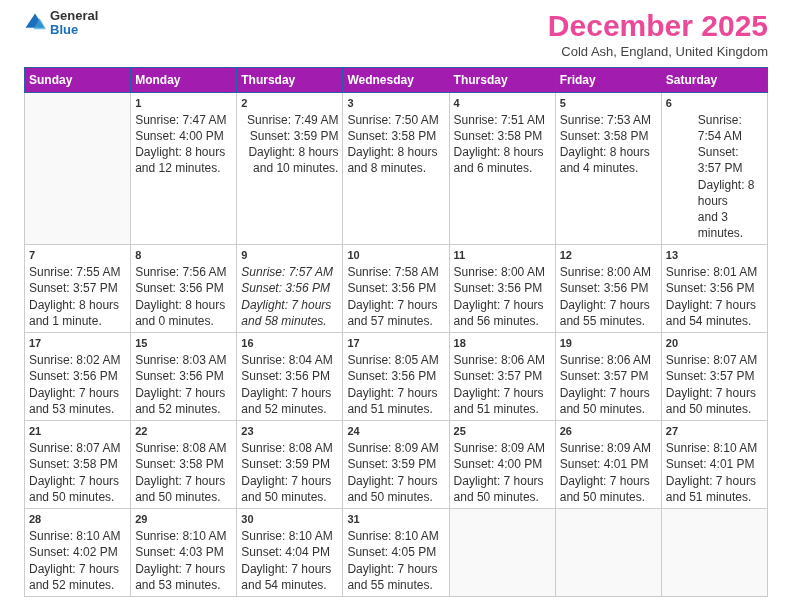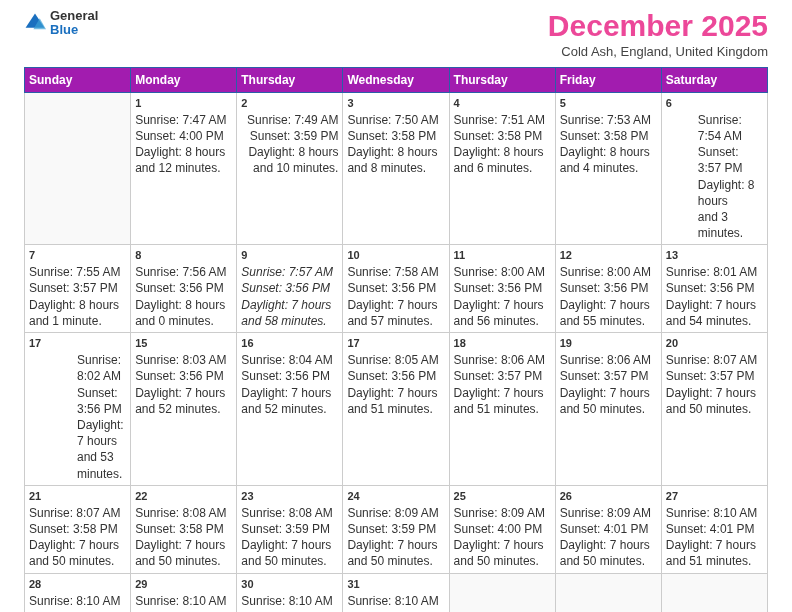--- a/index.html
+++ b/index.html
@@ -217,21 +217,21 @@
             <span class="day-num">13</span>
             <div class="day-info" style="white-space: pre-line;">Sunrise: 8:01 AM
 Sunset: 3:56 PM
 Daylight: 7 hours
 and 54 minutes.</div>
           </td>
         </tr>
         <tr>
           <td>
             <span class="day-num">17</span>
-            <div class="day-info" style="white-space: pre-line; margin-left: 48px;">Sunrise: 8:02 AM
+            <div class="day-info" style="white-space: pre-line;">Sunrise: 8:02 AM
 Sunset: 3:56 PM
 Daylight: 7 hours
 and 53 minutes.</div>
           </td>
           <td>
             <span class="day-num">15</span>
             <div class="day-info" style="white-space: pre-line;">Sunrise: 8:03 AM
 Sunset: 3:56 PM
 Daylight: 7 hours
 and 52 minutes.</div>

